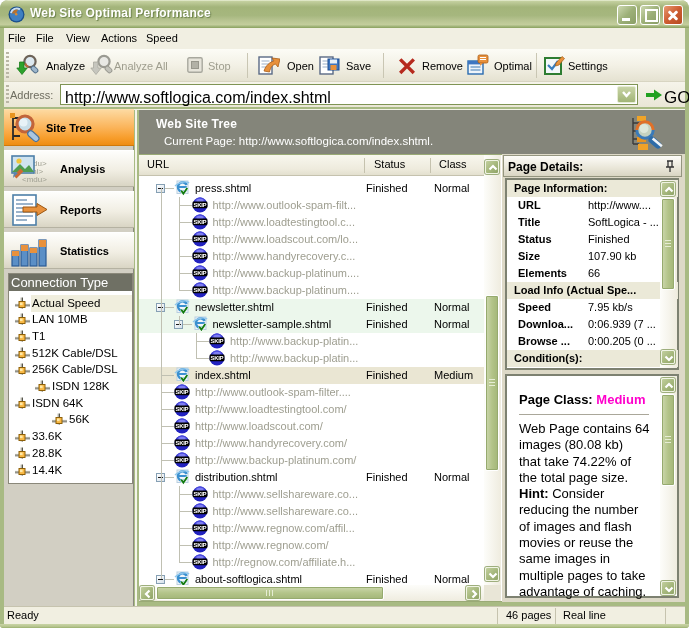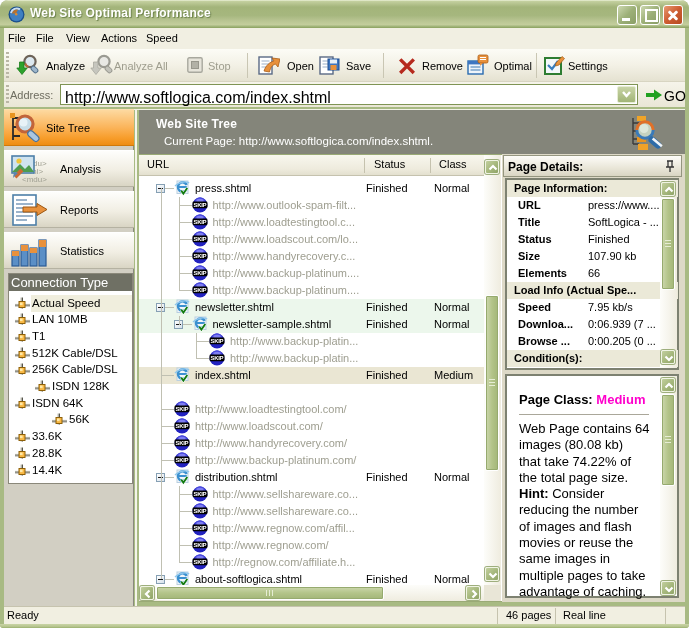--- a/index.html
+++ b/index.html
@@ -39,30 +39,30 @@
 
 
 #addrbar { position:absolute; left:4px; top:82px; width:681px; height:27px;
   background:linear-gradient(180deg,#f6f4ea 0%,#e9e6d6 100%); border-bottom:2px solid #a8ba83; }
 #addrlab { position:absolute; left:6px; top:7px; font-size:11px; color:#6e6d60; }
 #addrbox { position:absolute; left:56px; top:2px; width:578px; height:21px; background:#fff; border:1px solid #7f9454; }
 #addrtxt { position:absolute; left:4px; top:4px; font-size:16px; color:#000; }
 #addrdrop { position:absolute; right:1px; top:1px; width:19px; height:17px;
   background:linear-gradient(180deg,#c8d4a6 0%,#a2b577 100%); border:1px solid #e6ecd4; border-radius:2px; }
 #goarrow { position:absolute; left:641px; top:6px; }
-#gotxt { position:absolute; left:660px; top:6px; font-size:14px; color:#000; }
+#gotxt { position:absolute; left:660px; top:6px; font-size:17px; color:#000; }
 
 
 #sidebar { position:absolute; left:4px; top:110px; width:130px; height:496px; background:#d2cfc3; border-right:1px solid #8a897e; }
 #sidewhite { position:absolute; left:135px; top:110px; width:2px; height:496px; background:#f4f4ea; }
 .navbtn { position:absolute; left:0; width:130px; height:37px;
   background:linear-gradient(180deg,#fefefc 0%,#f1eee3 55%,#d9d5c4 100%);
   border-top:1px solid #fff; border-bottom:1px solid #b5b2a2; font-size:11px; color:#000; }
 .navbtn.sel { background:linear-gradient(180deg,#fdd9a0 0%,#fbb45a 50%,#f79d2b 80%,#ee8d13 100%); border-top:1px solid #fce0b0; border-bottom:1px solid #d0790a; }
-.navbtn .lab { position:absolute; top:12px; }
+.navbtn .lab { position:absolute; top:12px;font-weight:bold; }
 .navico { position:absolute; left:5px; top:2px; width:44px; height:33px; }
 #connpanel { position:absolute; left:4px; top:163px; width:125px; height:211px; background:#fff; border:1px solid #8a887a; }
 #connhdr { position:absolute; left:0; top:0; width:123px; height:17px; background:#6f7064; color:#fff; font-size:11px; }
 #connhdr span { position:absolute; left:2px; top:1px; font-size:13px; }
 .connitem { position:absolute; left:0; width:123px; height:17px; font-size:11px; color:#000; }
 .connitem.sel::before { content:""; position:absolute; left:22px; right:0; top:0; bottom:0; background:#f0eedd; }
 .connitem .lab { z-index:1; }
 .connitem .lab { position:absolute; left:23px; top:2px; font-size:11.5px; }
 .connitem svg { position:absolute; left:5px; top:1px; }
 
@@ -592,20 +592,33 @@
               <path d="M3.6,7 H12.8" stroke="#3a90d0" stroke-width="2"></path>
               <path d="M1,6 C4.5,2.2 11.5,0.8 15.2,3" fill="none" stroke="#8ec6ec" stroke-width="1.3"></path>
               <path d="M7.2,10.6 l2.2,3 3.9,-5.6" fill="none" stroke="#fff" stroke-width="3"></path>
               <path d="M7.2,10.6 l2.2,3 3.9,-5.6" fill="none" stroke="#117a11" stroke-width="1.8"></path>
             </svg>
           </span>
           <span class="nm" style="left:56px">index.shtml</span>
           <span class="st">Finished</span>
           <span class="cl">Medium</span>
         </div>
+        <div class="trow " style="top:204px">
+          <span class="tline hline" style="left:22px; top:8px; width:13px; height:1px;"></span>
+          <span style="position:absolute; left:35px; top:0; width:15px; height:15px;">
+            <svg width="16" height="16" viewBox="0 0 16 16" style="position:absolute; top:0px;">
+              <circle cx="8" cy="8" r="7.5" fill="#2222c0"></circle>
+              <circle cx="8" cy="5.5" r="5.2" fill="#4a4ae0"></circle>
+              <ellipse cx="8" cy="3.6" rx="3.6" ry="1.8" fill="#7d7df2"></ellipse>
+              <rect x="0.5" y="4.6" width="15" height="6.6" rx="1.4" fill="#000"></rect>
+              <text x="8" y="10" font-size="6" font-weight="bold" fill="#fff" text-anchor="middle" font-family="Liberation Sans" textLength="13">SKIP</text>
+            </svg>
+          </span>
+          <span class="nm skip" style="left:56px">http://www.outlook-spam-filter....</span>
+        </div>
         <div class="trow " style="top:221px">
           <span class="tline hline" style="left:22px; top:8px; width:13px; height:1px;"></span>
           <span style="position:absolute; left:35px; top:0; width:15px; height:15px;">
             <svg width="16" height="16" viewBox="0 0 16 16" style="position:absolute; top:0px;">
               <circle cx="8" cy="8" r="7.5" fill="#2222c0"></circle>
               <circle cx="8" cy="5.5" r="5.2" fill="#4a4ae0"></circle>
               <ellipse cx="8" cy="3.6" rx="3.6" ry="1.8" fill="#7d7df2"></ellipse>
               <rect x="0.5" y="4.6" width="15" height="6.6" rx="1.4" fill="#000"></rect>
               <text x="8" y="10" font-size="6" font-weight="bold" fill="#fff" text-anchor="middle" font-family="Liberation Sans" textLength="13">SKIP</text>
             </svg>
@@ -791,21 +804,21 @@
       <svg style="position:absolute; right:6px; top:4px;" width="10" height="13" viewBox="0 0 10 13">
         <path d="M2,1 h6 M3,1 v6 h4 v-6 M1,7 h8 M5,7 v5" stroke="#333" stroke-width="1.3" fill="none"></path>
       </svg>
     </div>
     <div id="box1">
         <div class="drow hd" style="top:0px">
           <span class="l">Page Information:</span>
         </div>
         <div class="drow" style="top:17px">
           <span class="l">URL</span>
-          <span class="v">press://www....</span>
+          <span class="v">http://www....</span>
         </div>
         <div class="drow" style="top:34px">
           <span class="l">Title</span>
           <span class="v">SoftLogica - ...</span>
         </div>
         <div class="drow" style="top:51px">
           <span class="l">Status</span>
           <span class="v">Finished</span>
         </div>
         <div class="drow" style="top:68px">

